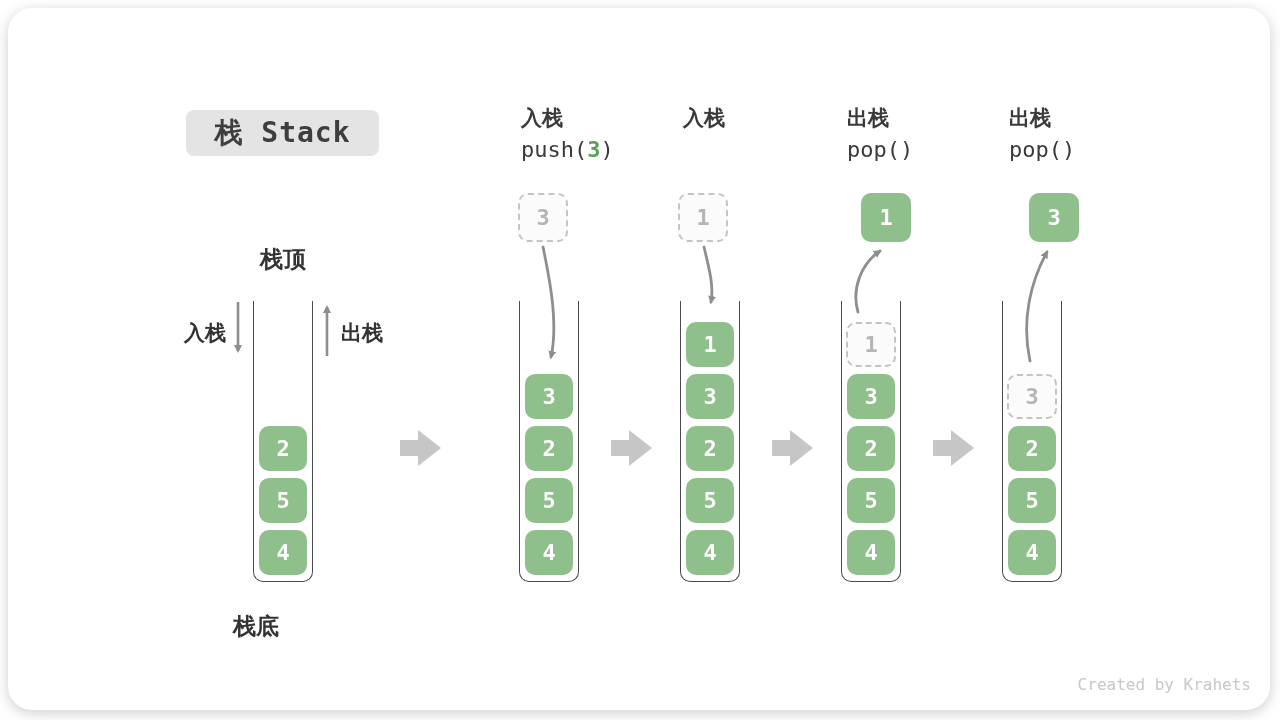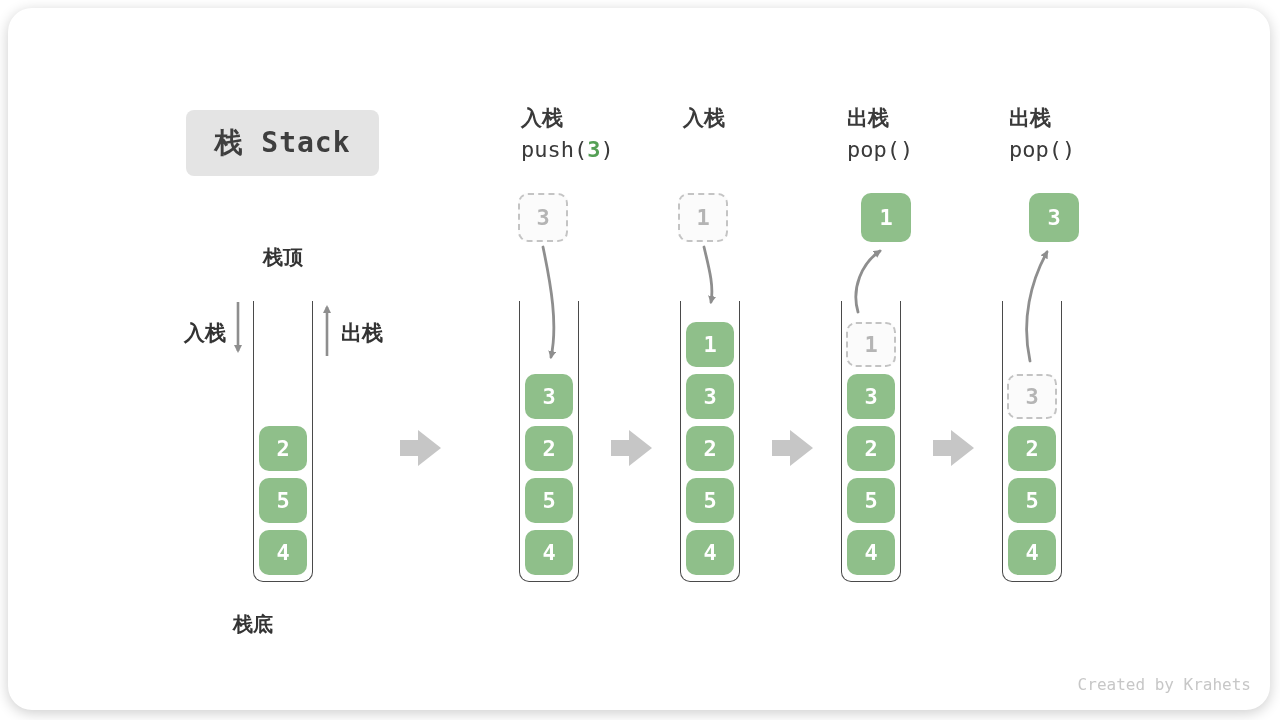--- a/index.html
+++ b/index.html
@@ -1,32 +1,32 @@
 <!DOCTYPE html>
 <html><head>
 <meta charset="utf-8">
 <style>
   html,body{margin:0;padding:0;background:#fff;width:1280px;height:720px;overflow:hidden;}
   body{font-family:"DejaVu Sans","Liberation Sans",sans-serif;color:#3b3b3b;position:relative;}
   .card{position:absolute;left:8px;top:8px;width:1262px;height:702px;background:#fff;
         border-radius:24px;box-shadow:0 3px 14px rgba(0,0,0,.20);}
   .abs{position:absolute;}
   
-  .title-box{left:186px;top:110px;width:193px;height:66px;background:#e4e4e4;border-radius:8px;
+  .title-box{left:186px;top:110px;width:193px;height:46px;background:#e4e4e4;border-radius:8px;
              display:flex;align-items:center;justify-content:center;}
   .title-box span{font-size:28px;font-weight:bold;color:#3e3e3e;letter-spacing:1px;
                   font-family:"DejaVu Sans Mono","Liberation Mono",monospace;}
   
   .op{top:103px;width:150px;}
   .op-cn{font-size:21px;font-weight:bold;color:#3a3a3a;line-height:30px;}
   .op-code{font-size:22px;font-family:"DejaVu Sans Mono","Liberation Mono",monospace;
            color:#3a3a3a;line-height:34px;font-weight:500;}
   .op-code .arg{color:#55a055;font-weight:bold;}
   
-  .lg{font-size:20px;font-weight:bold;color:#333;}
+  .lg{font-size:23px;font-weight:bold;color:#333;}
   
   .stack{top:301px;width:60px;height:281px;border:1.6px solid #4a4a4a;border-top:none;
          border-radius:0 0 10px 10px;box-sizing:border-box;
          display:flex;flex-direction:column;justify-content:flex-end;align-items:center;
          gap:7px;padding-bottom:6px;}
   .cell{width:48px;height:45px;border-radius:10px;background:#8fbf8a;flex:0 0 45px;
         display:flex;align-items:center;justify-content:center;
         font-family:"DejaVu Sans Mono","Liberation Mono",monospace;
         font-size:22px;font-weight:bold;color:#fff;box-sizing:border-box;}
   .cell.ghost{background:#fbfbfb;border:2px dashed #c3c3c3;color:#b5b5b5;width:50px;}

